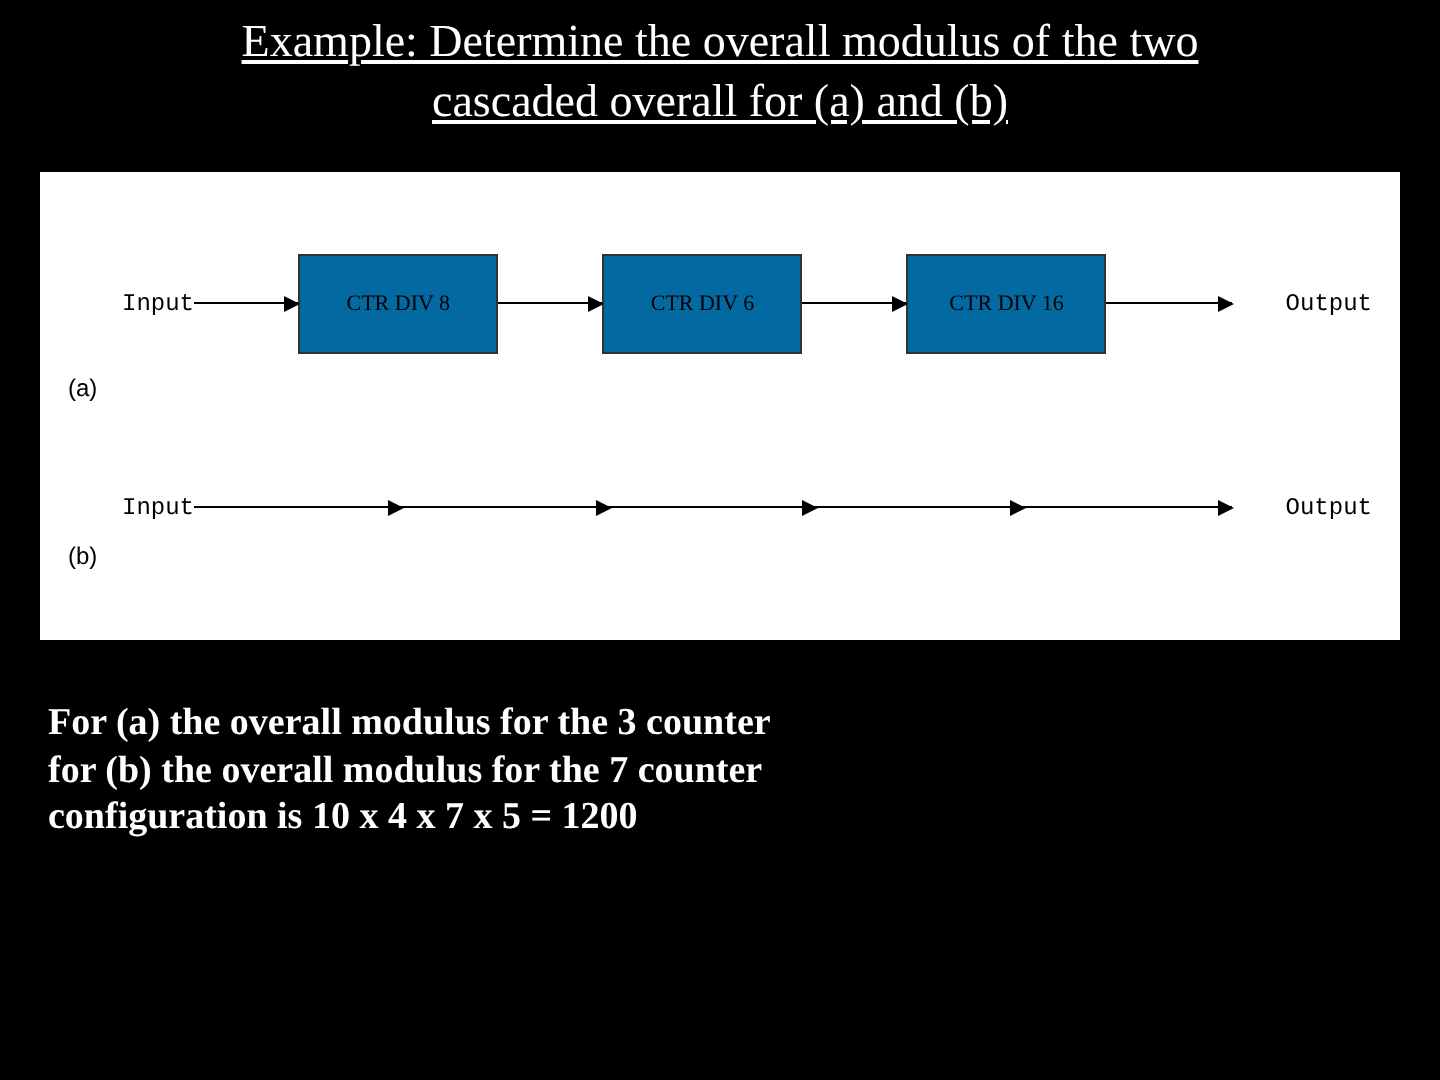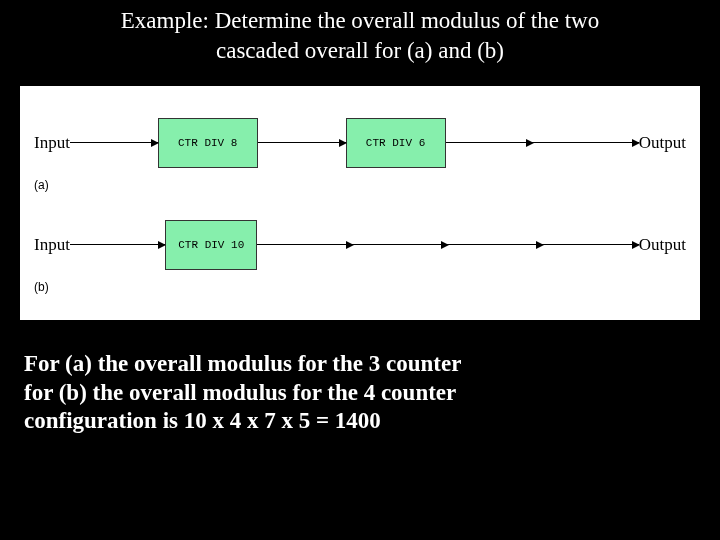--- a/index.html
+++ b/index.html
@@ -7,20 +7,21 @@
     background: #000;
     width: 720px;
     height: 540px;
     font-family: 'Times New Roman', Times, serif;
     padding: 6px 20px;
     overflow: hidden;
   }
   .title {
     color: #fff;
     font-size: 23px;
+    text-decoration: underline;
     text-align: center;
     line-height: 1.3;
     margin-bottom: 20px;
   }
   .diagram {
     background: #fff;
     width: 100%;
     height: 234px;
     padding: 18px 12px 12px 12px;
     display: flex;
@@ -28,30 +29,31 @@
     justify-content: space-around;
     margin-bottom: 30px;
   }
   .chain-wrap { padding: 0 2px; }
   .chain {
     display: flex;
     align-items: center;
   }
   .io-label {
     color: #000;
-    font-size: 17px;
-    font-family: Liberation Serif, serif;
+    font-size: 12px;
+    font-family: Liberation Mono, monospace;
     white-space: nowrap;
+    margin-left: 27px;
   }
   .ctr-box {
     border: 1px solid #333;
-    background: #86efac;
+    background: #0369a1;
     color: #000;
     font-size: 11px;
-    font-family: Liberation Mono, monospace;
+    font-family: Liberation Serif, serif;
     text-align: center;
     padding: 18px 6px;
     flex: 0 0 auto;
   }
   .ctr-a { width: 100px; }
   .ctr-b { width: 92px; }
   .arrow {
     position: relative;
     height: 1px;
     background: #000;
@@ -69,21 +71,21 @@
     border-bottom: 4px solid transparent;
   }
   .part-label {
     color: #000;
     font-size: 12px;
     font-family: Arial, sans-serif;
     margin-top: 10px;
   }
   .answer {
     color: #fff;
-    font-size: 23px;
+    font-size: 19px;
     font-weight: bold;
     line-height: 1.25;
     padding-left: 4px;
   }
 </style>
 </head>
 <body>
 
 <div class="title">
   <span>Example: Determine the overall modulus of the two</span><br>
@@ -93,39 +95,39 @@
 <div class="diagram">
 
   <div class="chain-wrap">
     <div class="chain">
       <span class="io-label">Input</span>
       <div class="arrow"></div>
       <div class="ctr-box ctr-a">CTR DIV 8</div>
       <div class="arrow"></div>
       <div class="ctr-box ctr-a">CTR DIV 6</div>
       <div class="arrow"></div>
+      <div class="ctr-box ctr-a">CTR DIV 16</div>
       <div class="arrow" style="flex:1.2"></div>
       <span class="io-label">Output</span>
     </div>
     <div class="part-label">(a)</div>
   </div>
 
   <div class="chain-wrap">
     <div class="chain">
       <span class="io-label">Input</span>
       <div class="arrow"></div>
-      <div class="ctr-box ctr-b">CTR DIV 10</div>
       <div class="arrow"></div>
       <div class="arrow"></div>
       <div class="arrow"></div>
       <div class="arrow"></div>
       <span class="io-label">Output</span>
     </div>
     <div class="part-label">(b)</div>
   </div>
 
 </div>
 
 <div class="answer">
   <div>For (a) the overall modulus for the 3 counter</div>
-  <div>for (b) the overall modulus for the 4 counter</div>
-  <div>configuration is 10 x 4 x 7 x 5 = 1400</div>
+  <div>for (b) the overall modulus for the 7 counter</div>
+  <div>configuration is 10 x 4 x 7 x 5 = 1200</div>
 </div>
 
 </body></html>

